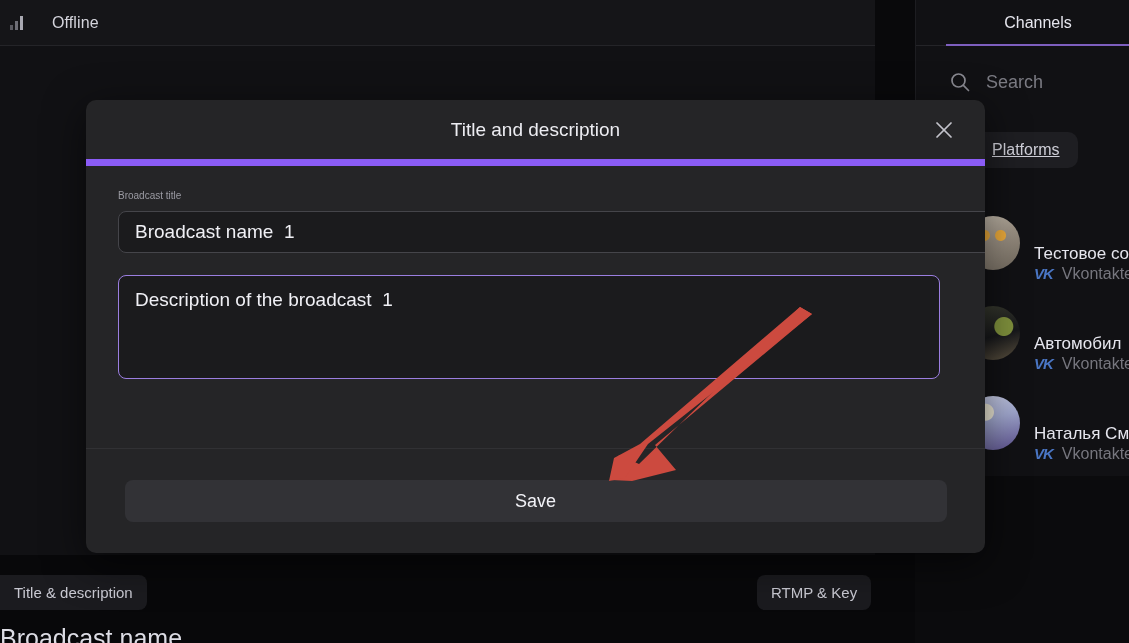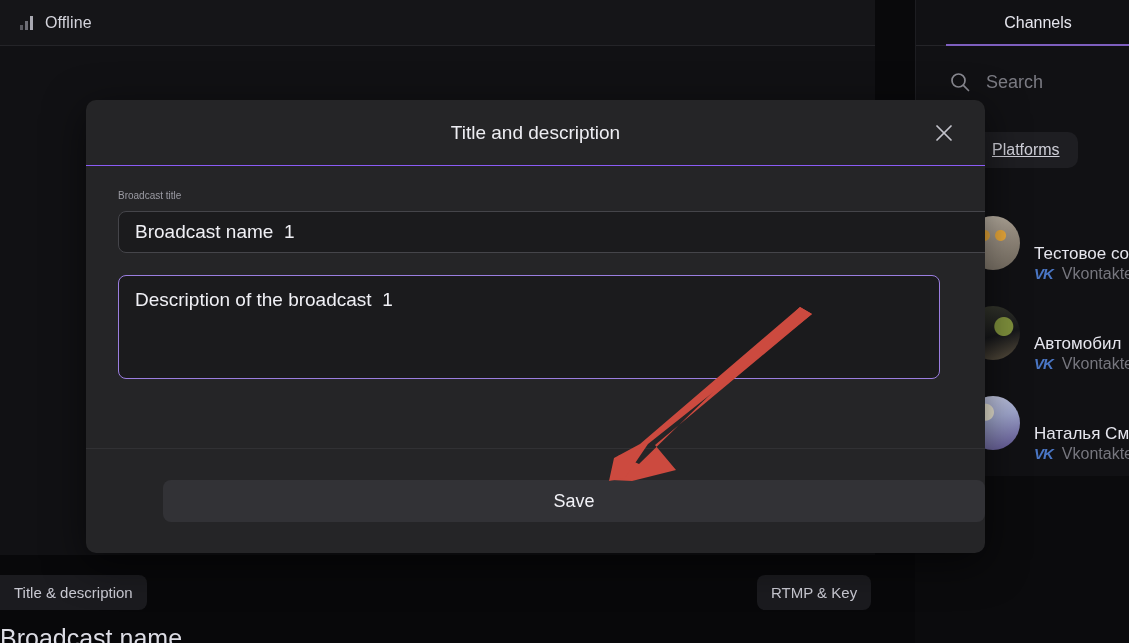--- a/index.html
+++ b/index.html
@@ -34,22 +34,22 @@
     width: 875px; height: 46px;
     background: #151518;
     border-bottom: 1px solid #242428;
   }
   .status-row {
     position: absolute;
     left: 0; top: 0;
     height: 46px;
     display: flex;
     align-items: center;
-    gap: 12px;
-    padding-left: 18px;
+    gap: 29px;
+    padding-left: 8px;
   }
   .signal-icon {
     display: flex;
     align-items: flex-end;
     gap: 2px;
     height: 14px;
     margin-left: 2px;
   }
   .signal-icon i {
     display: block;
@@ -232,21 +232,21 @@
     left: 86px; top: 100px;
     width: 899px; height: 453px;
     background: #252527;
     border-radius: 10px;
     box-shadow: 0 10px 40px rgba(0,0,0,0.55);
     overflow: hidden;
   }
   .modal-header {
     position: relative;
     height: 66px;
-    border-bottom: 1px solid #8b5cf6;
+    border-bottom: 7px solid #8b5cf6;
     display: flex;
     align-items: center;
     justify-content: center;
   }
   .modal-title {
     color: #ededf2;
     font-size: 19px;
   }
   .modal-close {
     position: absolute;
@@ -294,21 +294,21 @@
     outline: none;
     line-height: 1.3;
   }
   .modal-footer {
     position: absolute;
     left: 0; right: 0; bottom: 0;
     height: 105px;
     border-top: 1px solid #313134;
     display: flex;
     align-items: center;
-    justify-content: flex-end;
+    justify-content: center;
   }
   .save-button {
     width: 822px;
     height: 42px;
     background: #323236;
     border: none;
     border-radius: 8px;
     color: #f2f2f7;
     font-size: 18px;
     font-family: "Liberation Sans", sans-serif;

